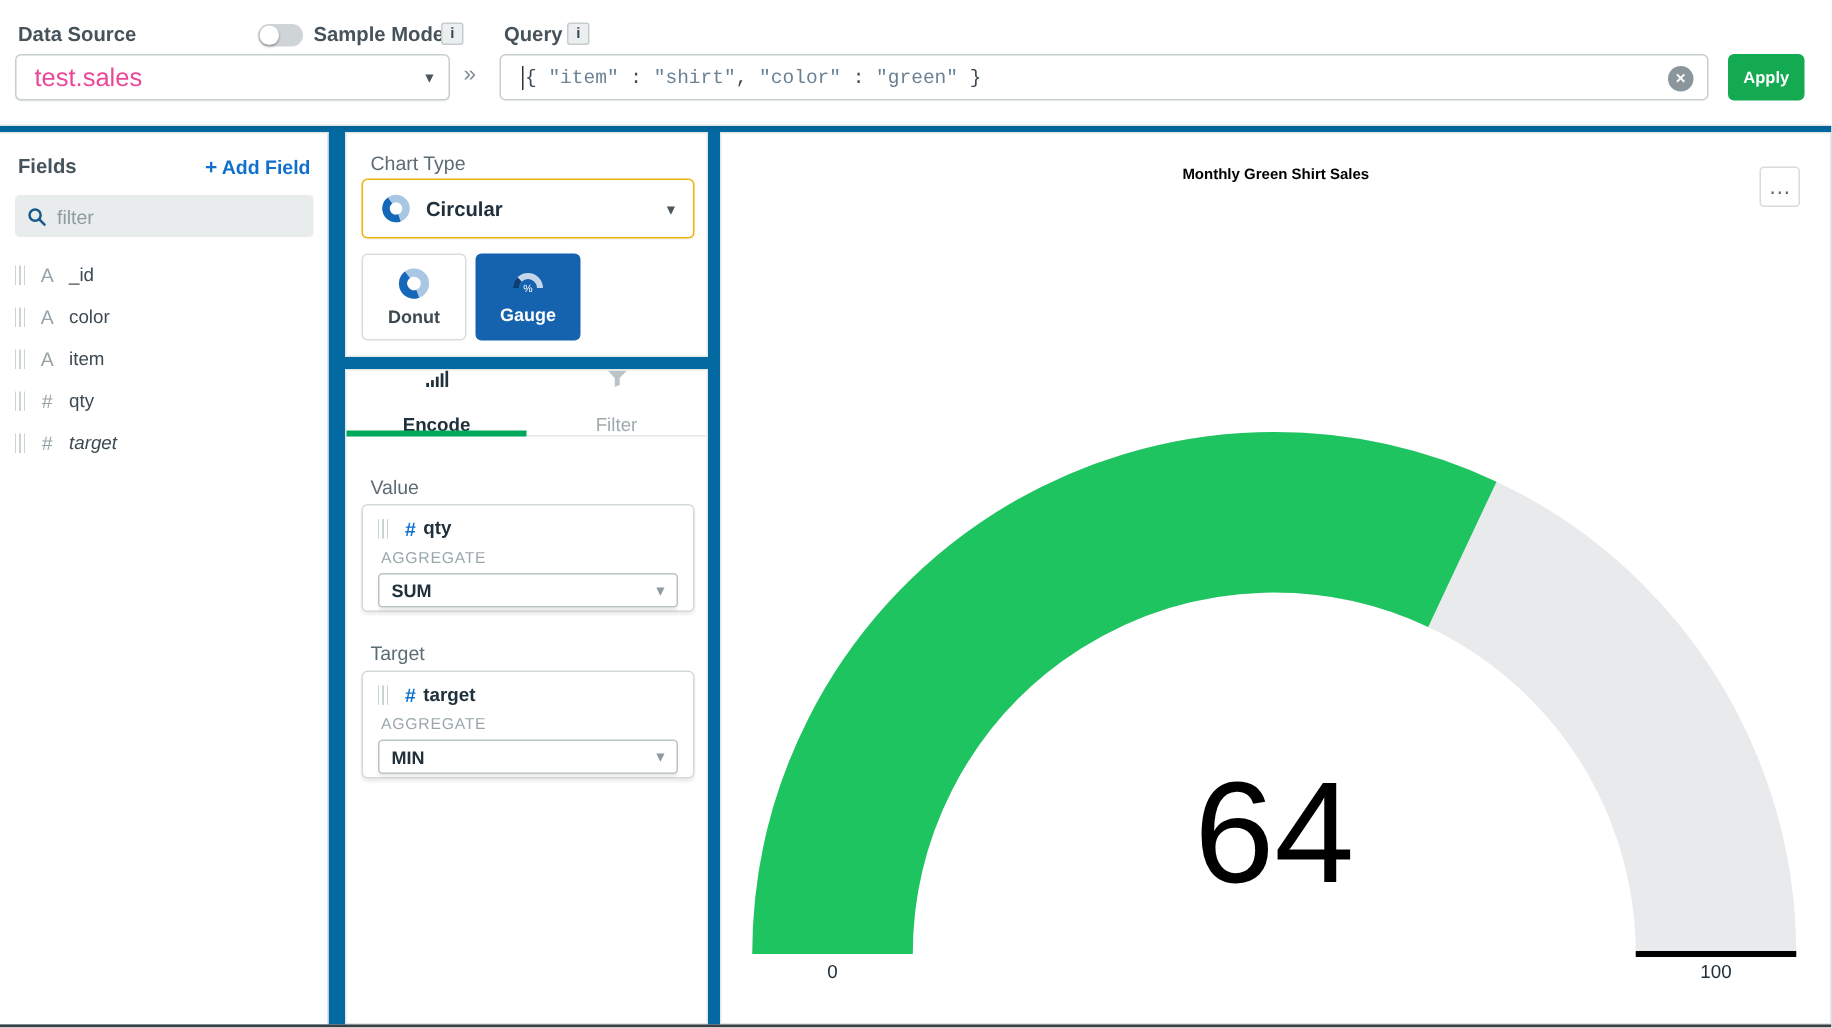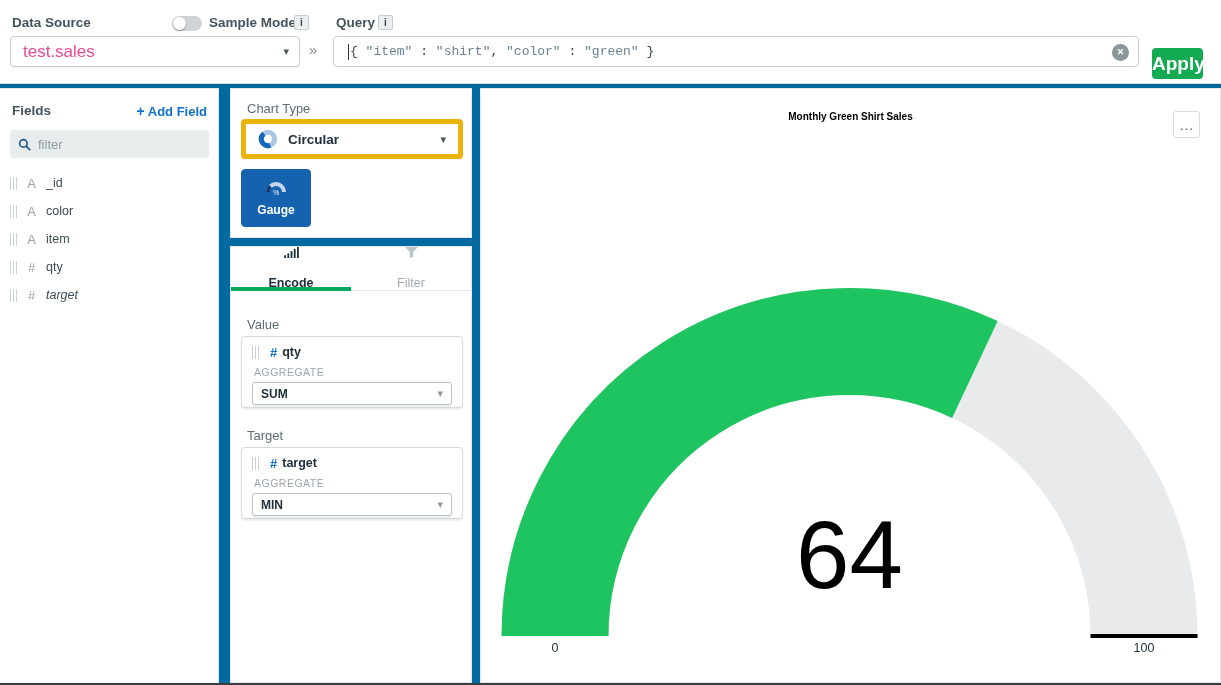--- a/index.html
+++ b/index.html
@@ -31,22 +31,22 @@
   .query-input { position:absolute; left:333px; top:36px; width:806px; height:31px; background:#fff;
             border:1px solid #c7ced0; border-radius:4px; display:flex; align-items:center;
             padding:0 30px 0 14px; cursor:text; }
   .query-input code { font-family:"Liberation Mono","DejaVu Sans Mono",monospace; font-size:13px; white-space:pre; }
   .q-punct { color:#3D4852; }
   .q-str   { color:#6B8294; }
   .cursor { width:1px; height:16px; background:#333; margin-right:1px; }
   .clear-btn { position:absolute; right:9px; top:7px; width:17px; height:17px; border-radius:50%;
             background:#8A969B; color:#fff; font-size:9px; font-weight:700; text-align:center;
             line-height:17px; cursor:pointer; }
-  .apply-btn { position:absolute; left:1152px; top:48px; width:51px; height:31px; background:#13AA52;
-            border:none; border-radius:4px; color:#fff; font-size:19px; font-weight:600;
+  .apply-btn { position:absolute; left:1152px; top:36px; width:51px; height:31px; background:#13AA52;
+            border:none; border-radius:4px; color:#fff; font-size:11px; font-weight:600;
             font-family:"Liberation Sans",sans-serif; cursor:pointer; }
 
   
   .content { position:absolute; top:84px; left:0; width:1221px; height:599px; background:#0369a1; }
   .panel { position:absolute; background:#fff; border:1px solid #e4e7e7; }
 
   
   .sidebar { left:0; top:4px; width:219px; height:595px; border-left:none; border-bottom:none; }
   .fields-hdr { position:absolute; left:12px; top:14px; font-size:13.5px; font-weight:700; color:#46535A; }
   .add-field { position:absolute; right:11px; top:14px; font-size:13px; font-weight:700; color:#1070CC; cursor:pointer; }
@@ -60,21 +60,21 @@
   .field-row { height:28px; display:flex; align-items:center; padding-left:10px; cursor:grab; }
   .drag { width:7px; height:13px; margin-right:6px;
           background:repeating-linear-gradient(90deg,#ccd3d5 0 1px,transparent 1px 3px); }
   .ficon { width:17px; font-size:13px; color:#97A3A8; text-align:center; margin-right:6px; }
   .fname { font-size:12.5px; color:#3D4A52; }
   .fname.italic { font-style:italic; }
 
   
   .ct-card { left:230px; top:4px; width:242px; height:150px; }
   .card-label { position:absolute; left:16px; top:12px; font-size:13px; color:#5D6C74; }
-  .ct-select { position:absolute; left:10px; top:30px; width:222px; height:40px; border:5px solid #eab308;
+  .ct-select { position:absolute; left:10px; top:30px; width:222px; height:40px; border:1px solid #eab308;
             border-radius:4px; display:flex; align-items:center; padding:0 12px; cursor:pointer;
             box-shadow:0 1px 1px rgba(0,0,0,.05); }
   .ct-select .val { flex:1; font-size:13.5px; font-weight:700; margin-left:10px; }
   .subtype-row { position:absolute; left:10px; top:80px; display:flex; gap:6px; }
   .subtype { width:70px; height:58px; background:#fff; border:1px solid #d8dddd; border-radius:4px;
             display:flex; flex-direction:column; align-items:center; justify-content:center; gap:4px;
             cursor:pointer; font-family:"Liberation Sans",sans-serif; }
   .subtype .st-label { font-size:12px; font-weight:700; color:#3D4A52; }
   .subtype.selected { background:#1563AF; border-color:#1563AF; }
   .subtype.selected .st-label { color:#fff; }
@@ -187,20 +187,27 @@
     <span class="card-label">Chart Type</span>
     <div class="ct-select">
       <svg width="20" height="20" viewBox="0 0 24 24">
           <circle cx="12" cy="12" r="8" fill="none" stroke="#A9C6E3" stroke-width="6"></circle>
           <circle cx="12" cy="12" r="8" fill="none" stroke="#1467B9" stroke-width="6" stroke-dasharray="22.6 27.7" transform="rotate(70 12 12)"></circle>
         </svg>
       <span class="val">Circular</span>
       <span class="caret">▾</span>
     </div>
     <div class="subtype-row">
+      <button class="subtype">
+        <svg width="22" height="22" viewBox="0 0 24 24">
+            <circle cx="12" cy="12" r="8" fill="none" stroke="#A9C6E3" stroke-width="6"></circle>
+            <circle cx="12" cy="12" r="8" fill="none" stroke="#1467B9" stroke-width="6" stroke-dasharray="22.6 27.7" transform="rotate(70 12 12)"></circle>
+          </svg>
+        <span class="st-label">Donut</span>
+      </button>
       <button class="subtype selected">
         <svg width="24" height="20" viewBox="0 0 24 20">
             <path d="M4 13 A8 8 0 0 1 20 13" fill="none" stroke="#C5D6E8" stroke-width="4"></path>
             <path d="M4 13 A8 8 0 0 1 6.4 7.3" fill="none" stroke="#0C3F7A" stroke-width="4"></path>
             <text x="12" y="15.5" text-anchor="middle" fill="#fff" font-size="7" font-family="Liberation Sans, sans-serif">%</text>
           </svg>
         <span class="st-label">Gauge</span>
       </button>
     </div>
   </div>

